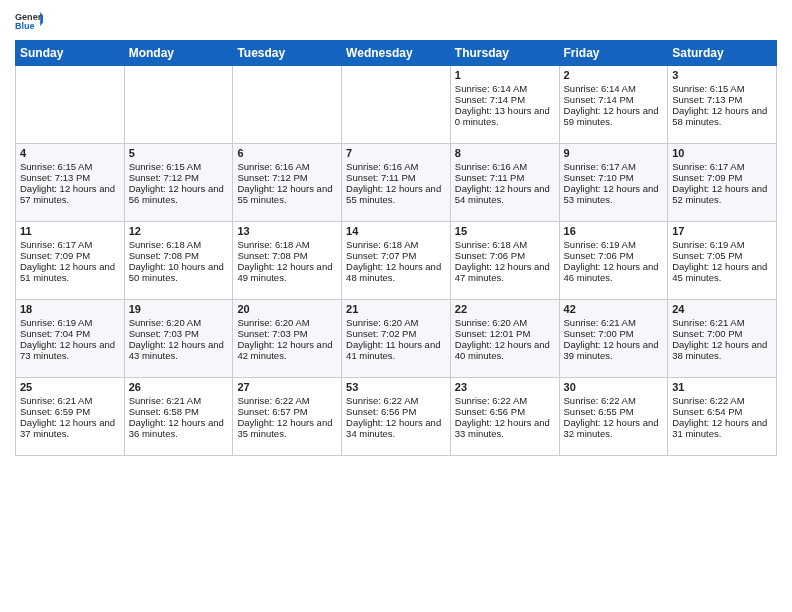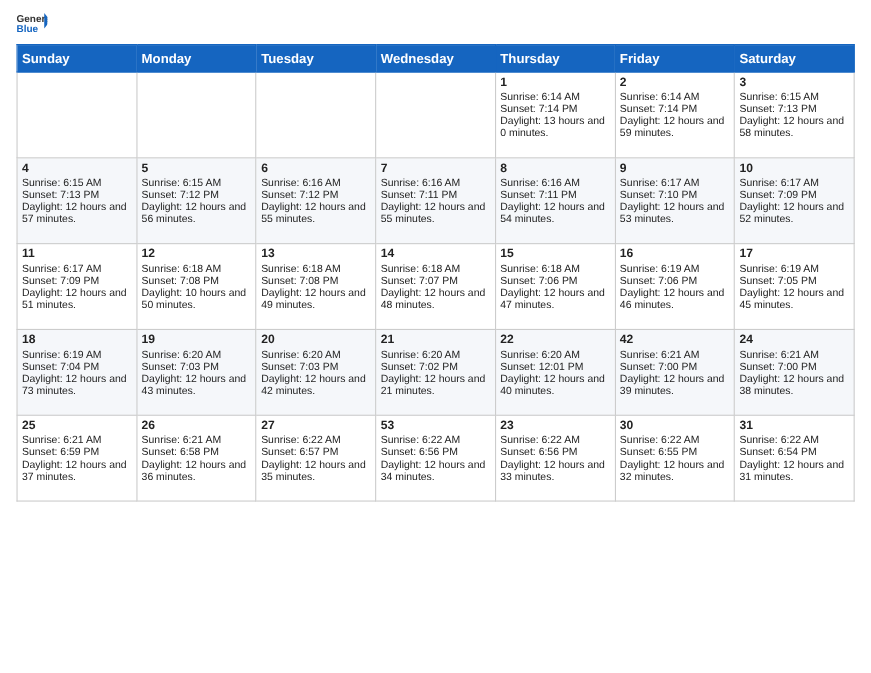--- a/index.html
+++ b/index.html
@@ -196,21 +196,21 @@
         <span>Sunrise: 6:20 AM</span><br>
         <span>Sunset: 7:03 PM</span><br>
         <span>Daylight: 12 hours and 43 minutes.</span></td>
           <td><span class="day-number">20</span>
         <span>Sunrise: 6:20 AM</span><br>
         <span>Sunset: 7:03 PM</span><br>
         <span>Daylight: 12 hours and 42 minutes.</span></td>
           <td><span class="day-number">21</span>
         <span>Sunrise: 6:20 AM</span><br>
         <span>Sunset: 7:02 PM</span><br>
-        <span>Daylight: 12 hours and 21 minutes.</span></td>
+        <span>Daylight: 11 hours and 41 minutes.</span></td>
           <td><span class="day-number">22</span>
         <span>Sunrise: 6:20 AM</span><br>
         <span>Sunset: 12:01 PM</span><br>
         <span>Daylight: 12 hours and 40 minutes.</span></td>
           <td><span class="day-number">42</span>
         <span>Sunrise: 6:21 AM</span><br>
         <span>Sunset: 7:00 PM</span><br>
         <span>Daylight: 12 hours and 39 minutes.</span></td>
           <td><span class="day-number">24</span>
         <span>Sunrise: 6:21 AM</span><br>

